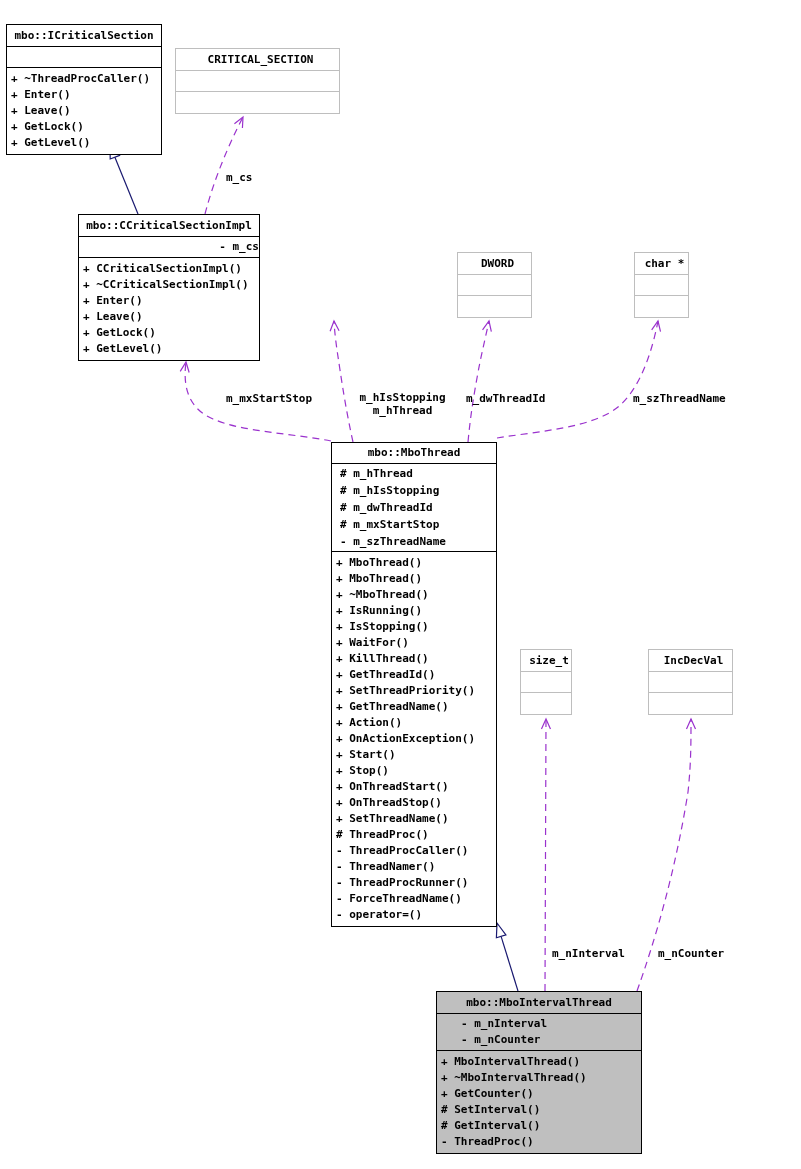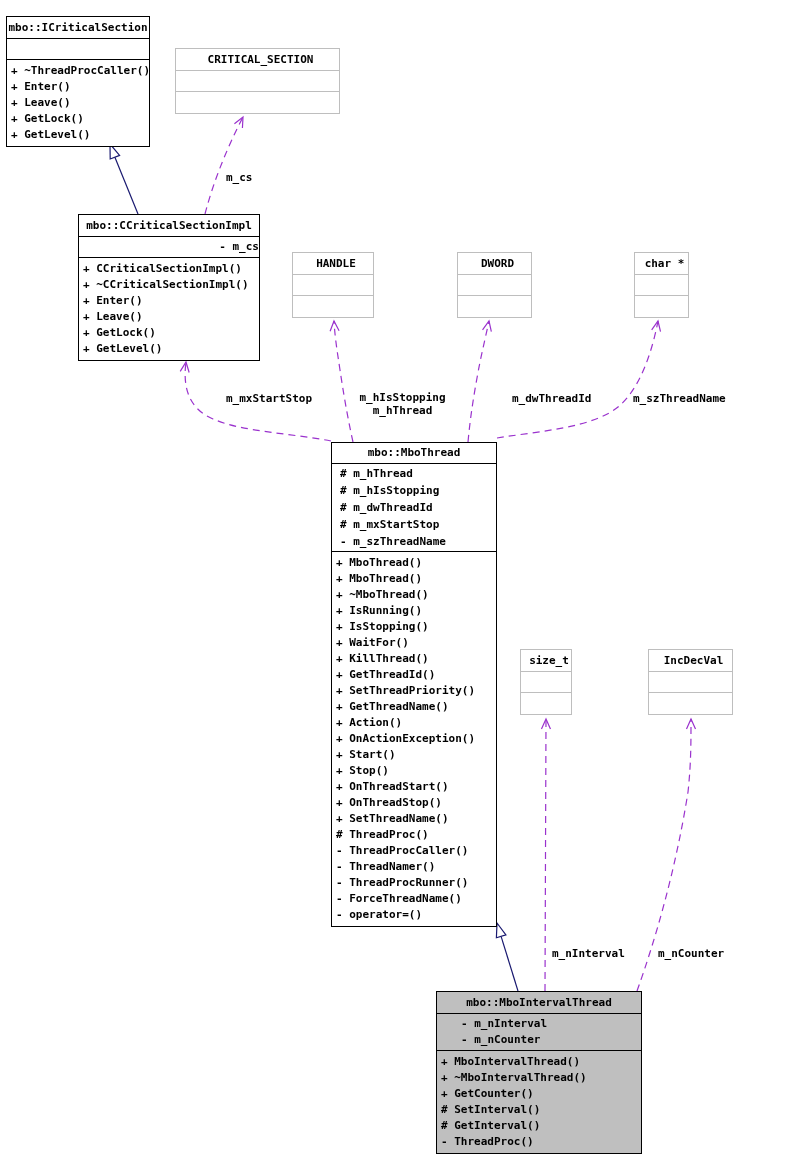--- a/index.html
+++ b/index.html
@@ -53,21 +53,21 @@
 
     <path d="M468,442 C470,420 473,400 477,378 C481,355 485,340 489,321" fill="none" stroke="#9a32cd" stroke-width="1.2" stroke-dasharray="7,5" marker-end="url(#openArrow)"></path>
 
     <path d="M497,438 C540,431 592,428 618,407 C640,389 652,352 658,321" fill="none" stroke="#9a32cd" stroke-width="1.2" stroke-dasharray="7,5" marker-end="url(#openArrow)"></path>
 
     <path d="M545,991 L546,719" fill="none" stroke="#9a32cd" stroke-width="1.2" stroke-dasharray="7,5" marker-end="url(#openArrow)"></path>
 
     <path d="M637,991 C656,938 676,868 688,792 C691,764 691,744 691,719" fill="none" stroke="#9a32cd" stroke-width="1.2" stroke-dasharray="7,5" marker-end="url(#openArrow)"></path>
   </svg>
 
-  <div class="uml-box" style="left:6px;top:16px;width:144px">
+  <div class="uml-box" style="left:6px;top:24px;width:156px">
     <div class="uml-title">mbo::ICriticalSection</div>
     <div class="empty-row"></div>
     <div class="uml-methods">
         <div class="row">+ ~ThreadProcCaller()</div>
         <div class="row">+ Enter()</div>
         <div class="row">+ Leave()</div>
         <div class="row">+ GetLock()</div>
         <div class="row">+ GetLevel()</div>
       </div>
   </div>
@@ -86,25 +86,20 @@
     <div class="uml-methods">
         <div class="row">+ CCriticalSectionImpl()</div>
         <div class="row">+ ~CCriticalSectionImpl()</div>
         <div class="row">+ Enter()</div>
         <div class="row">+ Leave()</div>
         <div class="row">+ GetLock()</div>
         <div class="row">+ GetLevel()</div>
       </div>
   </div>
 
-  <div class="uml-box typedef" style="left:292px;top:252px;width:82px">
-    <div class="uml-title">HANDLE</div>
-    <div class="empty-row"></div>
-    <div class="empty-row last"></div>
-  </div>
 
   <div class="uml-box typedef" style="left:457px;top:252px;width:75px">
     <div class="uml-title">DWORD</div>
     <div class="empty-row"></div>
     <div class="empty-row last"></div>
   </div>
 
   <div class="uml-box typedef" style="left:634px;top:252px;width:55px">
     <div class="uml-title">char *</div>
     <div class="empty-row"></div>
@@ -174,18 +169,18 @@
         <div class="row">- ThreadProc()</div>
       </div>
   </div>
 
   <div class="edge-label" style="left:226px;top:171px">m_cs</div>
   <div class="edge-label" style="left:226px;top:392px">m_mxStartStop</div>
   <div class="edge-label center" style="left:355px;top:383px;width:95px">
     <div>m_hIsStopping</div>
     <div>m_hThread</div>
   </div>
-  <div class="edge-label" style="left:512px;top:392px">m_dwThreadId</div>
+  <div class="edge-label" style="left:466px;top:392px">m_dwThreadId</div>
   <div class="edge-label" style="left:633px;top:392px">m_szThreadName</div>
   <div class="edge-label" style="left:552px;top:947px">m_nInterval</div>
   <div class="edge-label" style="left:658px;top:947px">m_nCounter</div>
 
 </div>
 
 </body></html>

